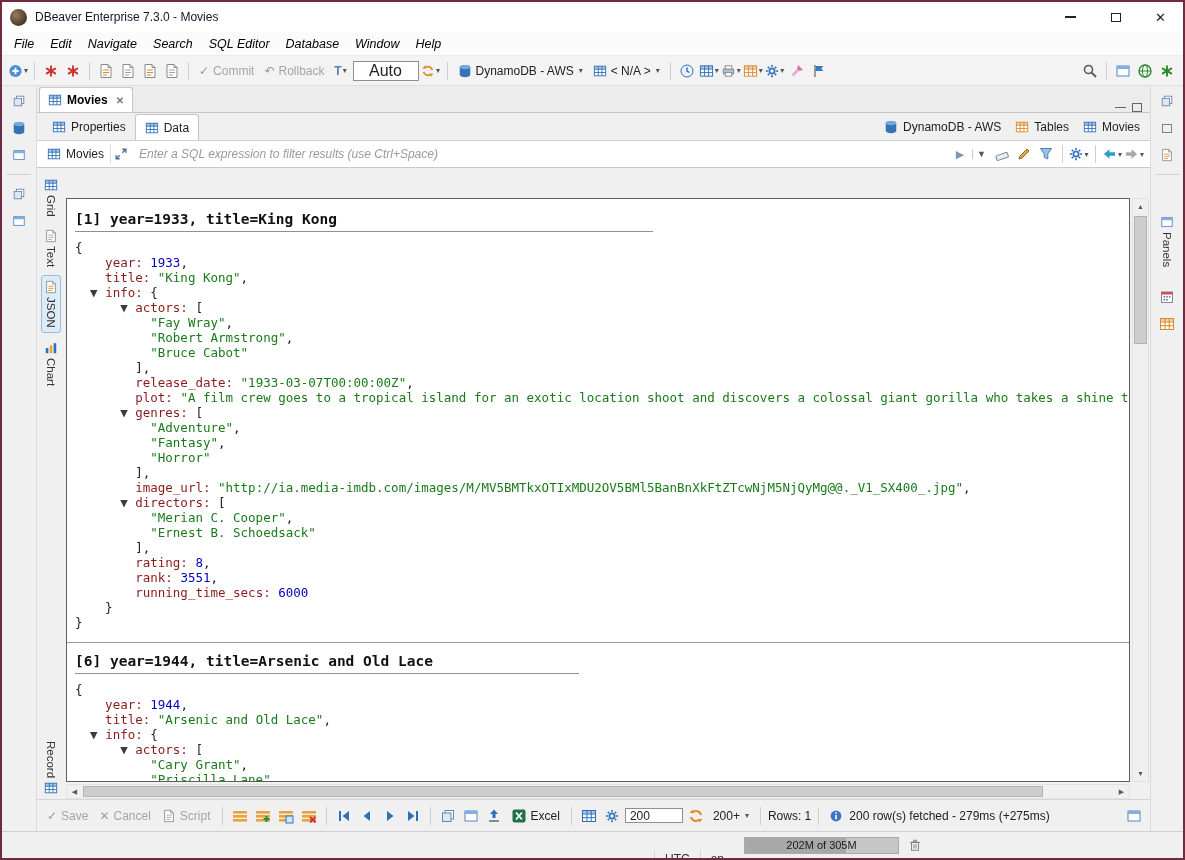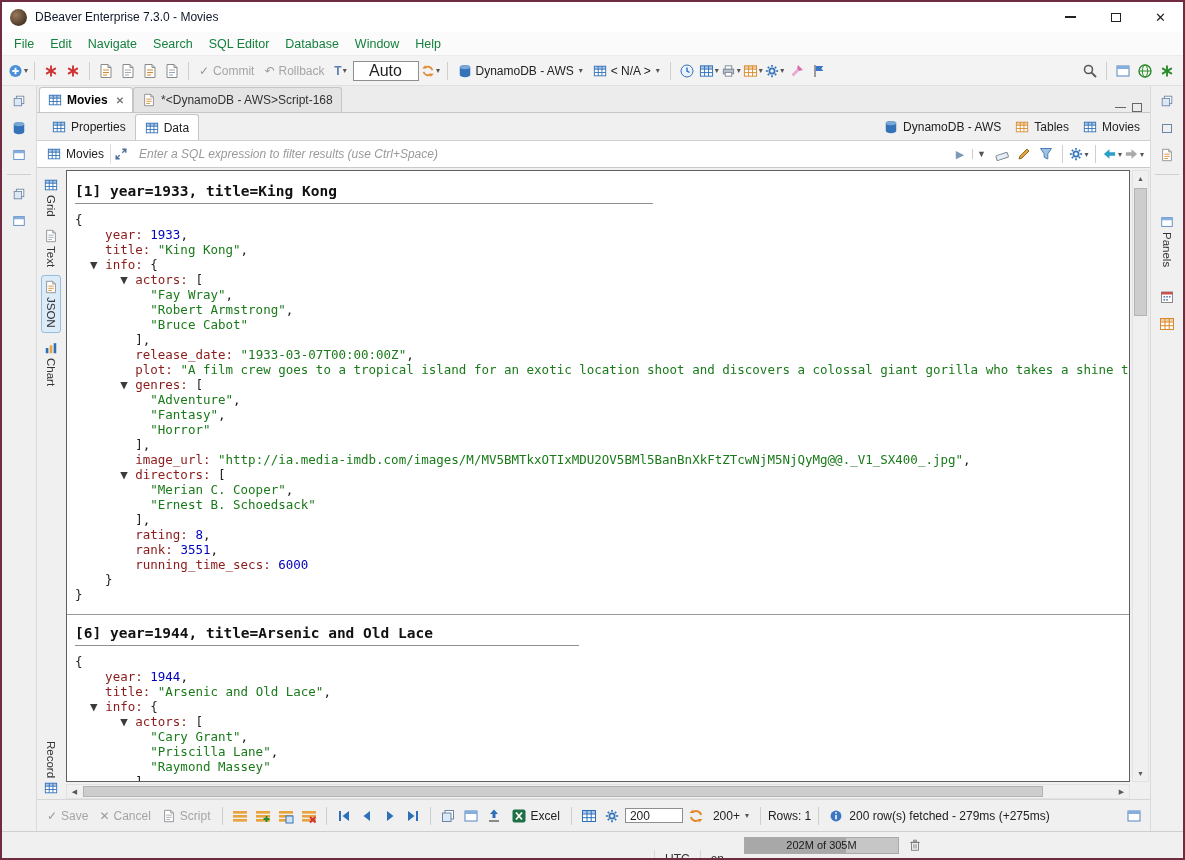--- a/index.html
+++ b/index.html
@@ -9,21 +9,21 @@
   
   .titlebar { height:30px; background:#fff; display:flex; align-items:center; padding-left:8px; flex:0 0 auto; }
   .app-logo { width:17px; height:17px; border-radius:50%; background:radial-gradient(circle at 35% 35%, #9a7b5a, #4a3828 70%); margin-right:8px; flex:0 0 auto; }
   .title-text { font-size:12px; color:#0f172a; }
   .win-controls { margin-left:auto; display:flex; height:100%; }
   .wc { width:45px; display:flex; align-items:center; justify-content:center; font-size:13px; color:#222; }
   .min-g { width:11px; height:1.5px; background:#222; }
   .max-g { width:10px; height:9px; border:1.2px solid #222; }
 
   
-  .menubar { height:24px; background:#fbfbfb; display:flex; align-items:center; padding-left:4px; font-size:12.5px; color:#15803d; border-bottom:1px solid #ececec; flex:0 0 auto; }
+  .menubar { height:24px; background:#fbfbfb; display:flex; align-items:center; padding-left:4px; font-size:12.5px; color:#000000; border-bottom:1px solid #ececec; flex:0 0 auto;font-style:italic; }
   .menu-item { padding:3px 8px; }
 
   
   .toolbar { height:30px; background:#f3f3f3; display:flex; align-items:center; padding:0 6px; gap:2px; border-bottom:1px solid #e0e0e0; flex:0 0 auto; }
   .sep { width:1px; height:18px; background:#cfcfcf; margin:0 4px; flex:0 0 auto; }
   .ic { display:inline-flex; align-items:center; justify-content:center; width:20px; height:22px; flex:0 0 auto; }
   .i16 { width:16px; height:16px; }
   .i14 { width:14px; height:14px; }
   .caret { font-size:8px; color:#555; margin-left:1px; }
   .c-blue { color:#2e6fb8; }
@@ -67,21 +67,21 @@
   .dropbox { border-left:1px solid #ccc; padding:0 4px; font-size:9px; color:#555; }
 
   
   .content { flex:1; display:flex; min-height:0; background:#f0f0f0; }
   .vtabs { width:27px; display:flex; flex-direction:column; align-items:center; padding-top:6px; gap:4px; flex:0 0 auto; }
   .vtab { display:flex; flex-direction:column; align-items:center; gap:3px; padding:4px 2px; border-radius:3px; }
   .vtab.active { background:#dcebf8; border:1px solid #9bbdda; }
   .vlabel { writing-mode:vertical-rl; font-size:11.5px; color:#333; }
   .vtabs .spacer { flex:1; }
 
-  .json-wrap { flex:1; position:relative; min-width:0; }
+  .json-wrap { flex:1; position:relative; min-width:0;margin-top:28px; }
   .json-panel { position:absolute; left:2px; top:2px; right:20px; bottom:17px; background:#fff; border:1px solid #5f5f5f; overflow:hidden; padding:2px 0 0 8px; }
   .rec-header { font-family:"DejaVu Sans Mono", monospace; font-size:14.5px; font-weight:bold; color:#111; margin-top:10px; }
   .rec-rule { height:1px; background:#8f8f8f; margin:4px 0 8px 0; }
   .record:nth-child(1) .rec-rule { width:578px; }
   .record:nth-child(2) .rec-rule { width:504px; }
   .record-sep { border-top:1px solid #9a9a9a; margin-left:-8px; padding-left:8px; margin-top:12px; }
   .rec-body { font-family:"DejaVu Sans Mono", monospace; font-size:12.5px; line-height:15px; white-space:pre; }
   .tk-p { color:#1a1a1a; }
   .tk-k { color:#8b1a1a; }
   .tk-n { color:#0000c0; }
@@ -515,26 +515,20 @@
 
     <div class="center">
 
       <div class="etabs">
         <div class="etab active">
           <svg class="i14 c-blue">
               <use href="#i-grid"></use>
             </svg>
           <span>Movies</span>
           <span class="tab-close">✕</span>
-        </div>
-        <div class="etab">
-          <svg class="i14">
-              <use href="#i-docS"></use>
-            </svg>
-          <span>*&lt;DynamoDB - AWS&gt;Script-168</span>
         </div>
         <div class="etabs-right">
           <div class="min-g" style="background:#666"></div>
           <div class="max-g" style="border-color:#666"></div>
         </div>
       </div>
 
       <div class="rtabs">
         <div class="rtab">
           <svg class="i14 c-blue">

